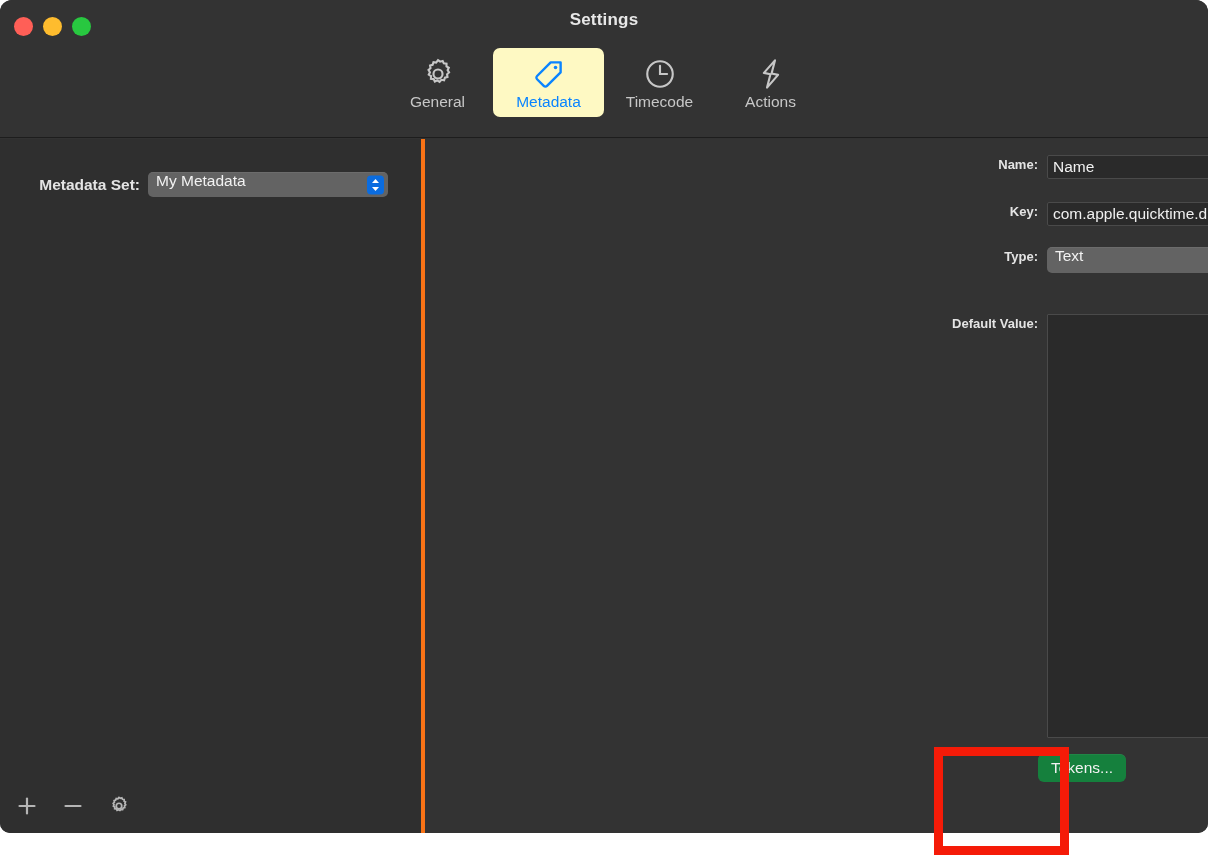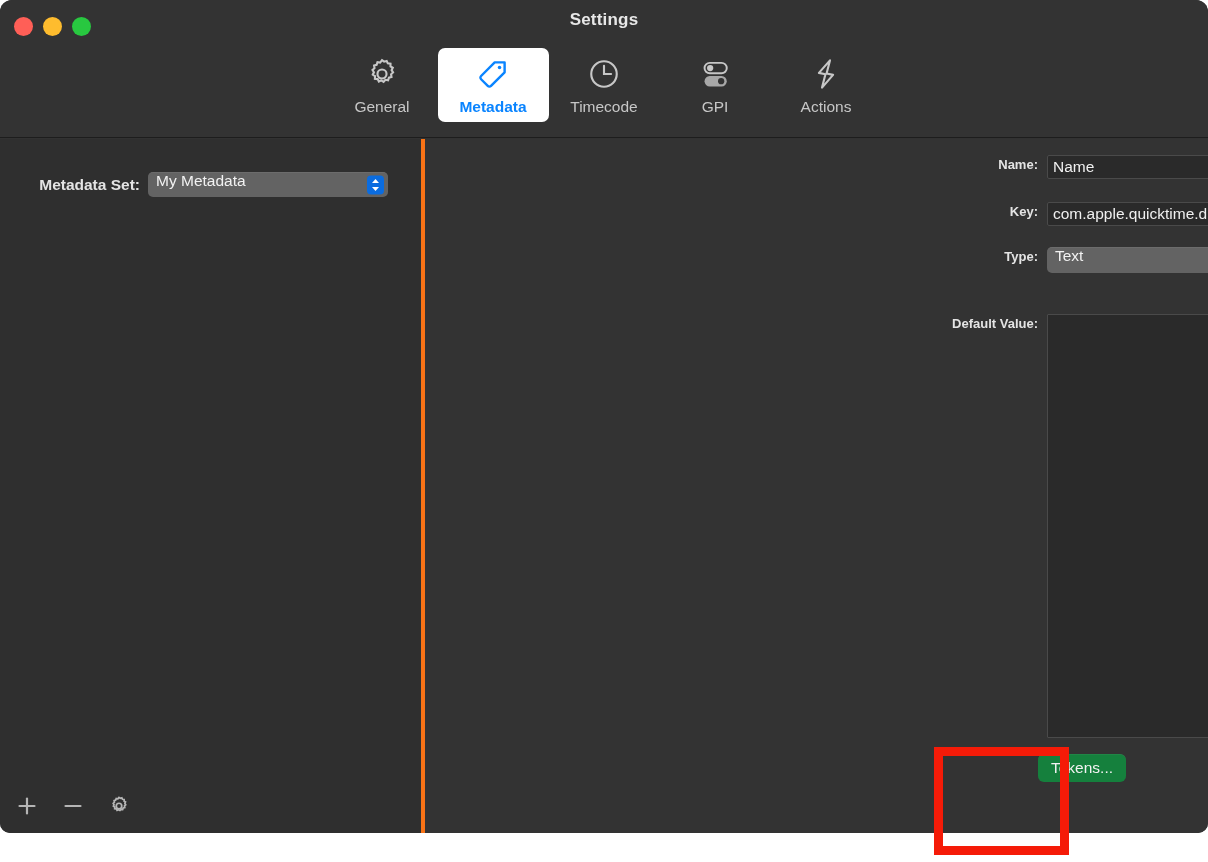--- a/index.html
+++ b/index.html
@@ -65,24 +65,23 @@
     gap: 0px;
   }
 
   .tab {
     width: 111px;
     padding: 7px 0 6px 0;
     border-radius: 7px;
     display: flex;
     flex-direction: column;
     align-items: center;
-    gap: 5px;
     cursor: default;
   }
-  .tab.selected { background: #ffffff; font-weight: bold; }
+  .tab.selected { background: #fef9c3; }
 
   .tab .glyph {
     height: 38px;
     display: flex;
     align-items: center;
     justify-content: center;
   }
   .tab .tab-label {
     font-size: 15.5px;
     color: #c7c7c7;
@@ -300,31 +299,20 @@
       <div class="tab">
         <span class="glyph">
           <svg width="34" height="34" viewBox="0 0 24 24" fill="none" stroke="#c7c7c7" stroke-width="1.5" stroke-linecap="round">
             <circle cx="12" cy="12" r="9"></circle>
             <path d="M12 6.2V12h5.0"></path>
           </svg>
         </span>
         <span class="tab-label">Timecode</span>
       </div>
 
-      <div class="tab">
-        <span class="glyph">
-          <svg width="34" height="34" viewBox="0 0 26 24" fill="none">
-            <rect x="5" y="3.5" width="17" height="8" rx="4" stroke="#c7c7c7" stroke-width="1.5"></rect>
-            <circle cx="9.3" cy="7.5" r="2.4" fill="#c7c7c7"></circle>
-            <rect x="5" y="13.5" width="17" height="8" rx="4" fill="#a8a8a8"></rect>
-            <circle cx="17.7" cy="17.5" r="2.4" fill="#333333"></circle>
-          </svg>
-        </span>
-        <span class="tab-label">GPI</span>
-      </div>
 
       <div class="tab">
         <span class="glyph">
           <svg width="34" height="34" viewBox="0 0 24 24" fill="none" stroke="#c7c7c7" stroke-width="1.5" stroke-linejoin="round">
             <path d="M14.8 2.4 L7.0 11.2 L11.6 12.2 L9.2 21.6 L17.0 12.6 L12.4 11.6 Z"></path>
           </svg>
         </span>
         <span class="tab-label">Actions</span>
       </div>
 

